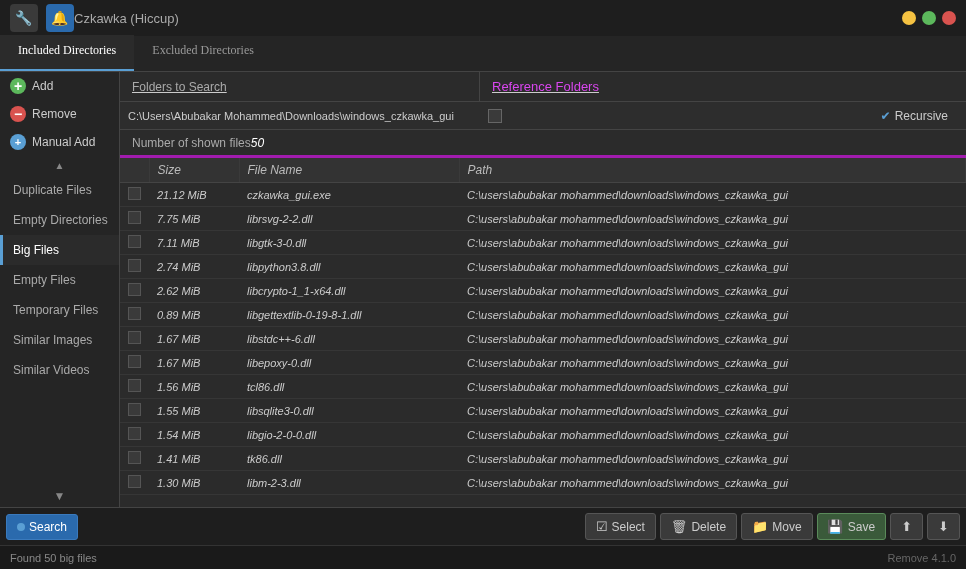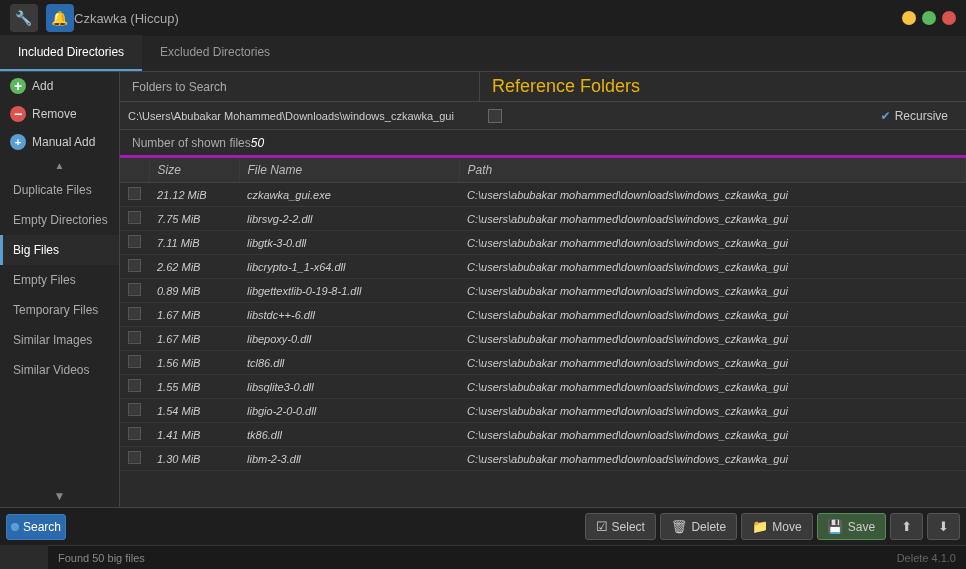--- a/index.html
+++ b/index.html
@@ -68,21 +68,22 @@
       border-bottom: 1px solid #444;
     }
     .tab {
       padding: 8px 18px;
       cursor: pointer;
       color: #999;
       font-size: 12px;
       border-bottom: 2px solid transparent;
       height: 36px;
       display: flex;
-      align-items: center;
+      align-items: flex-start;
+      font-family: Liberation Serif, serif;
     }
     .tab.active {
       color: #fff;
       border-bottom: 2px solid #5a9fd4;
       background: #2b2b2b;
     }
     
     .main {
       display: flex;
       flex: 1;
@@ -160,35 +161,36 @@
       overflow: hidden;
     }
     
     .folders-row {
       background: #2b2b2b;
       display: flex;
       padding: 0;
       border-bottom: 1px solid #444;
       height: 30px;
       flex-shrink: 0;
+      text-decoration: underline;
     }
     .folders-label {
       padding: 0 12px;
       color: #aaa;
       font-size: 12px;
       border-right: 1px solid #444;
       height: 100%;
       display: flex;
       align-items: center;
       flex: 0 0 360px;
     }
     .ref-label {
       padding: 0 12px;
-      color: #eab308;
-      font-size: 18px;
+      color: #d946ef;
+      font-size: 13px;
       display: flex;
       align-items: center;
       flex: 1;
     }
     
     .folder-path-row {
       background: #2d2d2d;
       display: flex;
       align-items: center;
       padding: 4px 8px;
@@ -315,37 +317,36 @@
     .spacer { flex: 1; }
     
     .statusbar {
       background: #1a1a1a;
       height: 24px;
       display: flex;
       align-items: center;
       padding: 0 10px;
       flex-shrink: 0;
       border-top: 1px solid #333;
-      margin-left: 48px;
     }
     .status-text {
       color: #888;
       font-size: 11px;
     }
     .status-right {
       margin-left: auto;
       color: #666;
       font-size: 11px;
     }
     
     .search-btn {
       display: flex;
       align-items: center;
       gap: 4px;
-      padding: 5px 4px;
+      padding: 5px 10px;
       background: #2a6aad;
       border: 1px solid #3a7abd;
       border-radius: 3px;
       color: #fff;
       cursor: pointer;
       font-size: 12px;
     }
     .search-dot {
       width: 8px; height: 8px;
       border-radius: 50%;
@@ -470,20 +471,26 @@
       <td>C:\users\abubakar mohammed\downloads\windows_czkawka_gui</td>
     </tr>
             <tr>
       <td><span class="row-check"></span></td>
       <td>7.11 MiB</td>
       <td>libgtk-3-0.dll</td>
       <td>C:\users\abubakar mohammed\downloads\windows_czkawka_gui</td>
     </tr>
             <tr>
       <td><span class="row-check"></span></td>
+      <td>2.74 MiB</td>
+      <td>libpython3.8.dll</td>
+      <td>C:\users\abubakar mohammed\downloads\windows_czkawka_gui</td>
+    </tr>
+            <tr>
+      <td><span class="row-check"></span></td>
       <td>2.62 MiB</td>
       <td>libcrypto-1_1-x64.dll</td>
       <td>C:\users\abubakar mohammed\downloads\windows_czkawka_gui</td>
     </tr>
             <tr>
       <td><span class="row-check"></span></td>
       <td>0.89 MiB</td>
       <td>libgettextlib-0-19-8-1.dll</td>
       <td>C:\users\abubakar mohammed\downloads\windows_czkawka_gui</td>
     </tr>
@@ -561,14 +568,14 @@
   <div class="bottom-btn">
     <span class="btn-icon">⬆</span>
   </div>
   <div class="bottom-btn">
     <span class="btn-icon">⬇</span>
   </div>
 </div>
 
 <div class="statusbar">
   <span class="status-text">Found 50 big files</span>
-  <span class="status-right">Delete 4.1.0</span>
+  <span class="status-right">Remove 4.1.0</span>
 </div>
 
 </body></html>

